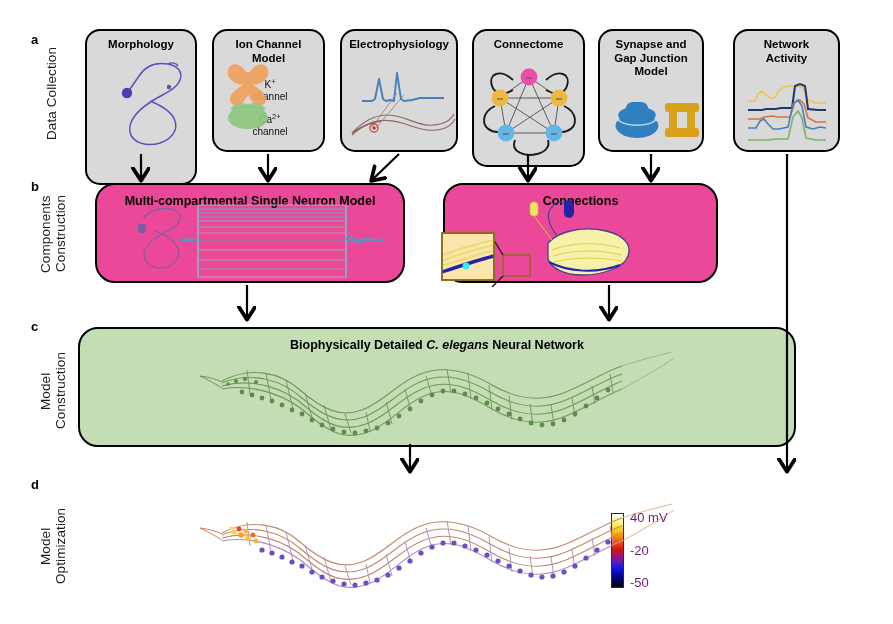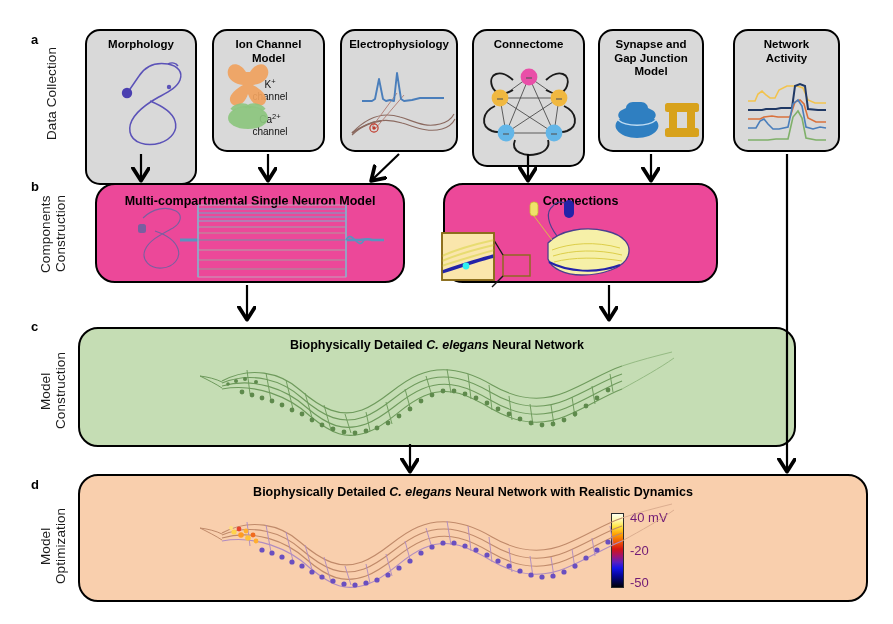--- a/index.html
+++ b/index.html
@@ -130,25 +130,20 @@
   <div class="box box-b" style="left:443px;top:183px;width:275px;height:100px;">
     <div class="wide-title">Connections</div>
   </div>
 
   <div class="box box-c" style="left:78px;top:327px;width:718px;height:120px;text-decoration:underline;">
     <div class="wide-title">
       <span>Biophysically Detailed </span><i>C. elegans</i><span> Neural Network</span>
     </div>
   </div>
 
-  <div class="box box-d" style="left:78px;top:474px;width:790px;height:128px;">
-    <div class="wide-title">
-      <span>Biophysically Detailed </span><i>C. elegans</i><span> Neural Network with Realistic Dynamics</span>
-    </div>
-  </div>
 
   <div class="cbar-wrap" style="left:611px;top:513px;width:90px;height:80px;">
     <div class="cbar"></div>
     <div class="cbar-tick" style="left:19px;top:-3px;">40 mV</div>
     <div class="cbar-tick" style="left:19px;top:30px;">-20</div>
     <div class="cbar-tick" style="left:19px;top:62px;">-50</div>
   </div>
 
   <svg class="overlay" viewBox="0 0 893 624" xmlns="http://www.w3.org/2000/svg">
     <defs>

